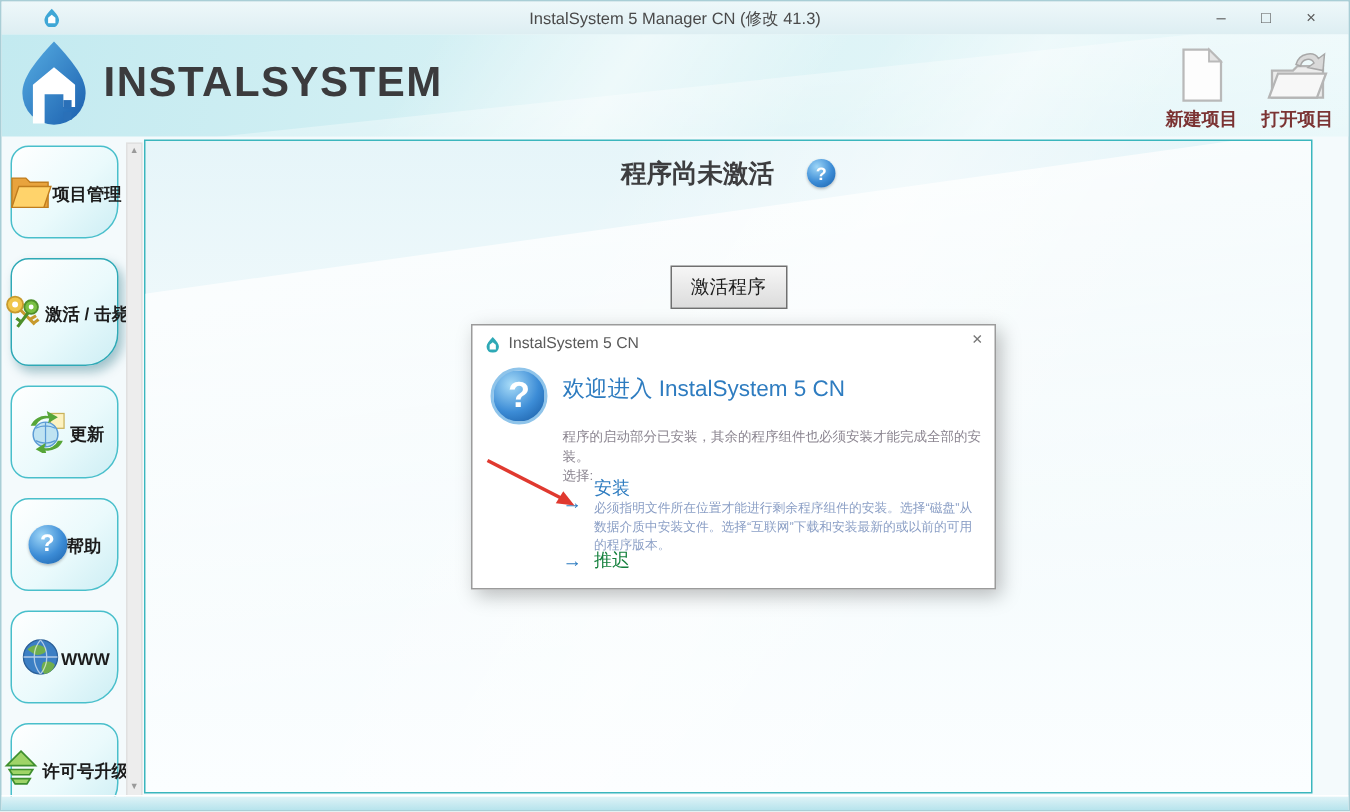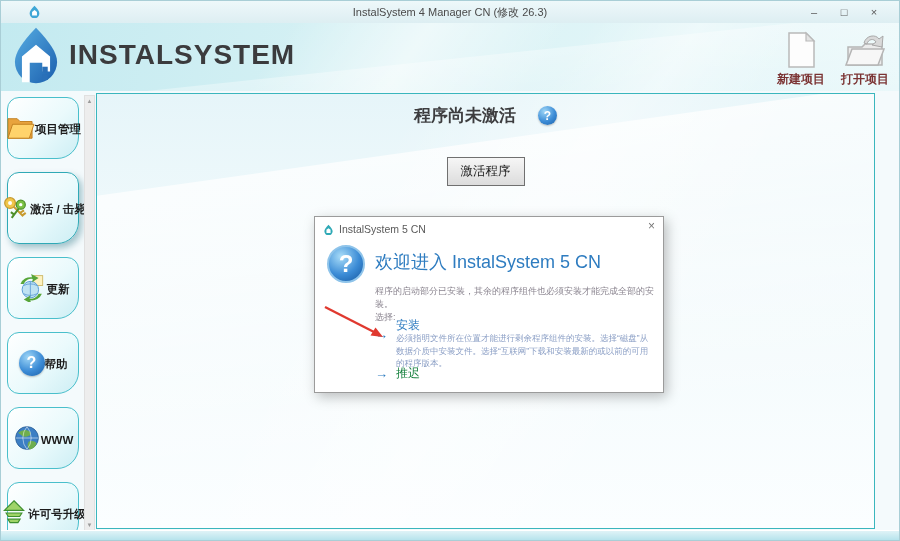--- a/index.html
+++ b/index.html
@@ -79,38 +79,38 @@
     width:19px; height:19px; border-radius:50%;
     background:radial-gradient(circle at 35% 28%, #9ed6f7, #3c8cd6 55%, #1a5fa8);
     color:#fff; font-size:12px; font-weight:bold;
     display:flex; align-items:center; justify-content:center; cursor:pointer;
     box-shadow:0 1px 2px rgba(0,0,0,.25);
   }
   .activate-row { position:relative; display:flex; justify-content:center; margin-top:30px; }
   .activate-btn {
     font-size:12.5px; color:#1c1c1c; padding:5px 13px;
     background:linear-gradient(180deg,#f6f6f6,#dcdcdc);
-    border:1px solid #707070; cursor:pointer;
+    border:1px solid #707070; cursor:pointer;margin-top:20px;
   }
   
   .dialog {
     position:absolute; left:313px; top:215px; width:350px; height:177px;
     background:#fff; border:1px solid #9b9b9b; box-shadow:3px 4px 12px rgba(0,0,0,.25);
   }
   .dlg-titlebar { position:relative; height:22px; display:flex; align-items:center; padding:12px 8px; }
   .dlg-titlebar .ttl { font-size:10.5px; color:#5a5a5a; margin-left:5px; }
   .dlg-close { position:absolute; right:8px; top:2px; font-size:12px; color:#777; cursor:pointer; }
   .dlg-qicon {
     position:absolute; left:12px; top:28px; width:38px; height:38px; border-radius:50%;
     background:radial-gradient(circle at 35% 28%, #a8dcf8, #3c8cd6 55%, #15579f);
     border:2px solid #8fc4ea;
     color:#fff; font-size:24px; font-weight:bold;
     display:flex; align-items:center; justify-content:center;
   }
-  .dlg-heading { position:absolute; left:60px; top:33px; font-size:18px; color:#2e7cc0; }
+  .dlg-heading { position:absolute; left:60px; top:33px; font-size:15px; color:#2e7cc0; }
   .dlg-body { position:absolute; left:60px; top:68px; width:284px; font-size:9px; line-height:13px; color:#8b8590; }
   .dlg-option-arrow { position:absolute; font-size:13px; font-weight:bold; color:#2e7cc0; cursor:pointer; }
   .opt1-arrow { left:60px; top:110px; }
   .opt2-arrow { left:60px; top:149px; }
   .opt1-label { position:absolute; left:81px; top:100px; font-size:12px; color:#2e7cc0; cursor:pointer; }
   .opt2-label { position:absolute; left:81px; top:148px; font-size:12px; color:#15803d; cursor:pointer; }
   .opt1-desc { position:absolute; left:81px; top:115px; width:260px; font-size:8.5px; line-height:12.5px; color:#8a9ec5; }
   .red-arrow-svg { position:absolute; left:5px; top:86px; pointer-events:none; }
   
   .bottombar {
@@ -125,21 +125,21 @@
 
 <div class="window">
 
   <div class="titlebar">
     <span class="app-ico">
       <svg width="13" height="13" viewBox="0 0 16 16">
           <path d="M8 1 C4 5 2 8 2 10.5 a6 6 0 0 0 12 0 C14 8 12 5 8 1 Z" fill="#3fa7d6"></path>
           <path d="M5 13 V8.5 L8 6 L11 8.5 V13 Z" fill="#fff"></path>
         </svg>
     </span>
-    <span class="title">InstalSystem 4 Manager CN (修改 26.3)</span>
+    <span class="title">InstalSystem 5 Manager CN (修改 41.3)</span>
     <div class="win-controls">
       <span>–</span>
       <span>□</span>
       <span>×</span>
     </div>
   </div>
 
   <div class="header">
     <div class="deco deco-a"></div>
     <div class="deco deco-b"></div>

